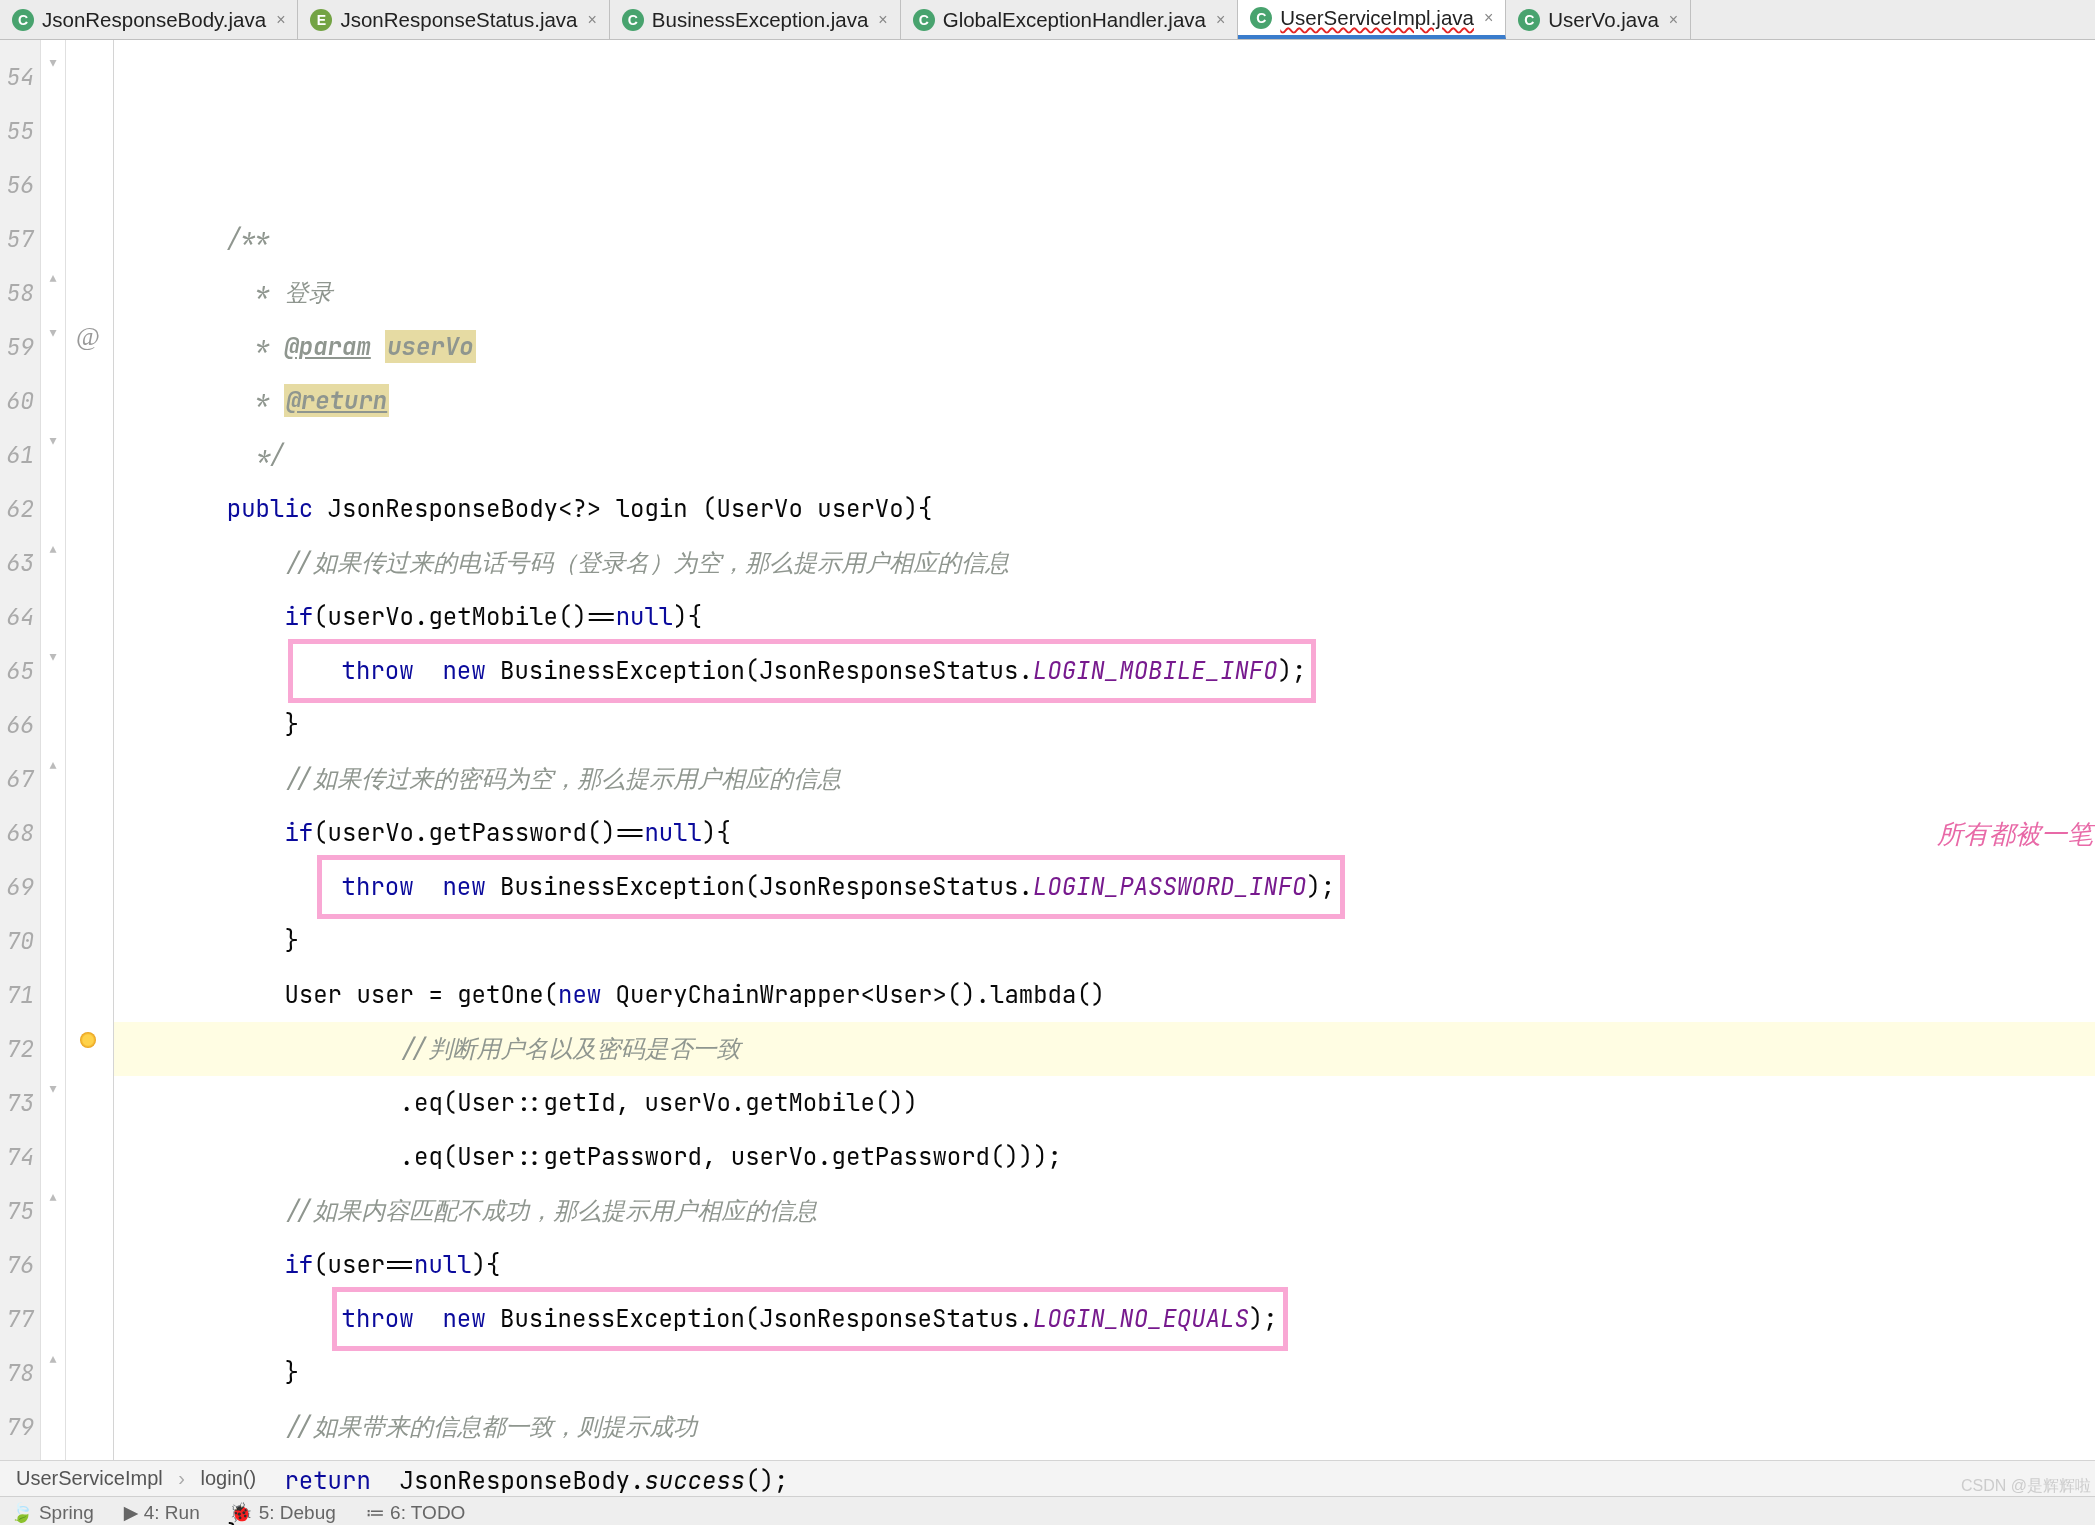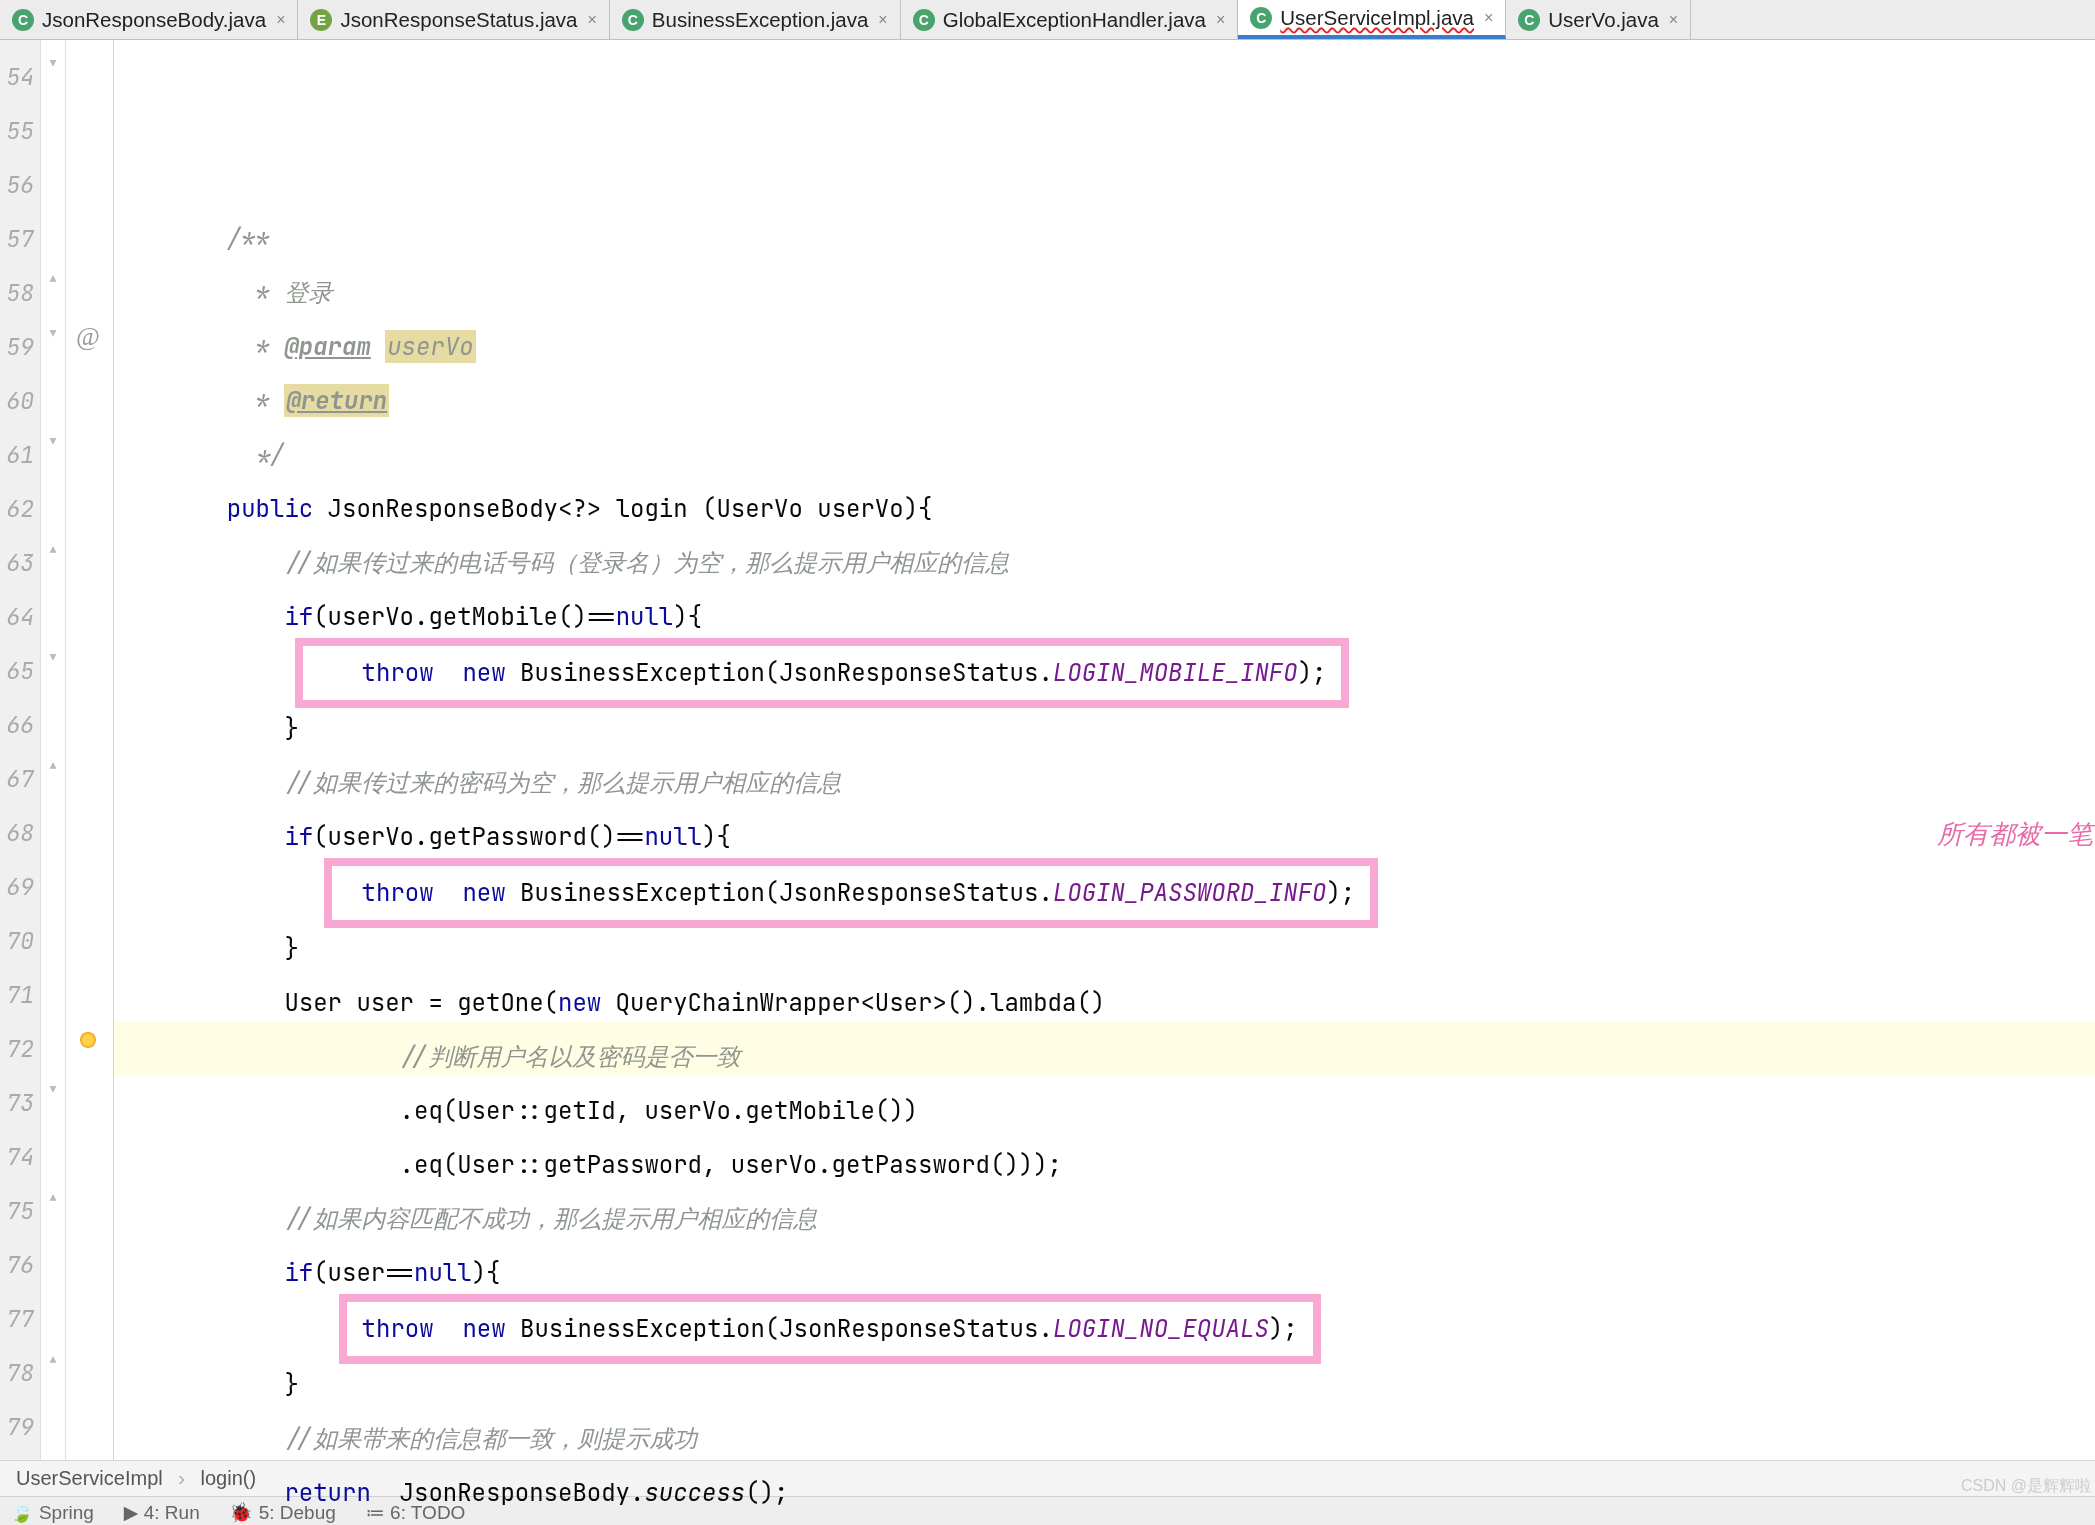--- a/index.html
+++ b/index.html
@@ -18,23 +18,23 @@
 .fold-mark { position: absolute; left: 4px; width: 16px; height: 16px; color: #bbb; font-size: 14px; text-align: center; }
 .icon-col { width: 48px; background: #fff; border-right: 1px solid #d4d4d4; position: relative; }
 .at-icon { position: absolute; left: 10px; color: #999; font-size: 26px; font-family: serif; }
 .bulb-icon { position: absolute; left: 14px; width: 16px; height: 16px; border-radius: 50%; background: radial-gradient(circle,#ffd24a 45%,#e89f1a 70%); }
 .code { font-family: "JetBrains Mono", Consolas, monospace; font-size: 24px; line-height: 54px; padding: 10px 0 0 12px; white-space: pre; color: #080808; position: relative; flex: 1; }
 .kw { color: #0a0a9c; font-weight: normal; }
 .cmt { color: #8f968f; font-style: italic; }
 .cmt-tag { color: #8f968f; font-weight: bold; text-decoration: underline; }
 .cst { color: #771a8e; font-style: italic; }
 .it { font-style: italic; text-align: center; }
-.hl-param { background: #e6dba3; padding: 1px 2px; }
+.hl-param { background: #e6dba3; padding: 1px 2px; font-weight: bold; }
 .hl-line { position: absolute; background: #fffde3; height: 54px; left: -130px; right: -50px; z-index: -1; }
-.red-box { border: 8px solid #f9a8d4; display: inline-block; padding: 0 15px; margin: -6px 11px; }
+.red-box { border: 5px solid #f9a8d4; display: inline-block; padding: 0 5px; margin: -6px 4px; }
 .squiggle { border-bottom: 2.5px wavy #e42424; text-decoration: underline wavy #e42424; }
 .pink-note { position: absolute; right: 2px; color: #e869a7; font-family: "SimSun", serif; font-style: italic; font-size: 26px; }
 .breadcrumb { background: #f4f4f4; padding: 6px 16px; font-size: 20px; color: #555; border-top: 1px solid #d4d4d4; }
 .breadcrumb span.sep { margin: 0 10px; color: #aaa; }
 .toolbar { background: #eee; padding: 4px 10px; font-size: 19px; color: #666; display: flex; gap: 30px; border-top: 1px solid #d0d0d0; }
 .watermark { position: absolute; right: 4px; bottom: 28px; color: #ccc; font-size: 16px; }
 </style>
 </head>
 <body>
 

